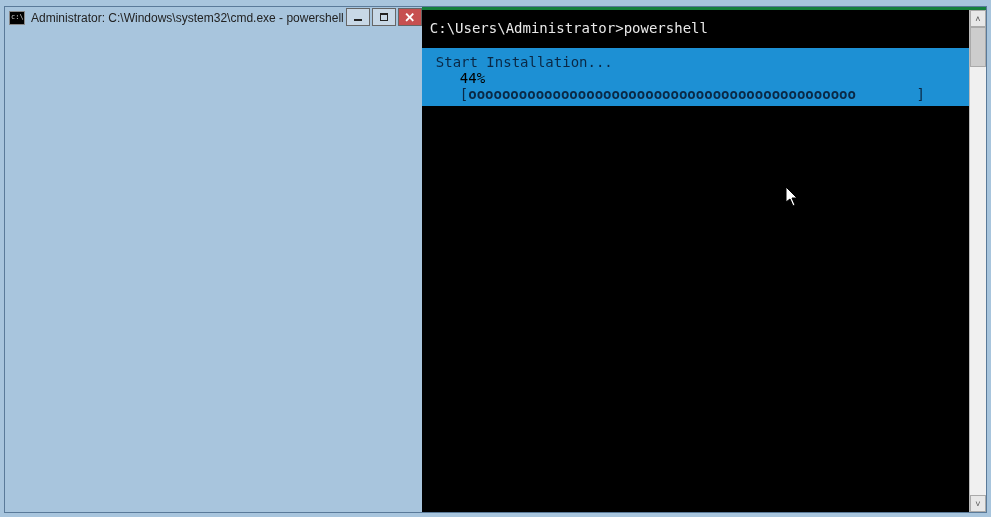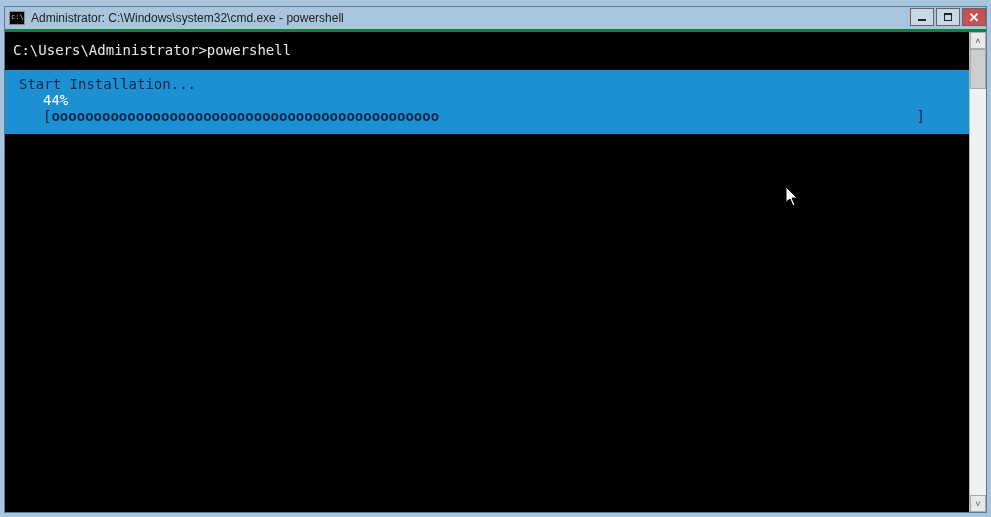--- a/index.html
+++ b/index.html
@@ -17,21 +17,21 @@
     }
     .window {
       position: absolute;
       top: 6px;
       left: 4px;
       right: 4px;
       bottom: 4px;
       border: 1px solid #5a7a99;
       background: #a8c5dd;
       display: flex;
-      flex-direction: column;
+      flex-direction: row;
     }
     .titlebar {
       height: 22px;
       background: #a8c5dd;
       display: flex;
       align-items: center;
       padding: 0 0 0 4px;
       font-size: 12px;
       color: #222;
     }
@@ -116,29 +116,29 @@
       padding: 4px 8px 0 8px;
       white-space: pre;
     }
     .prompt-line {
       color: #e8e8e8;
       padding: 10px 8px 4px 8px;
     }
     .progress-block {
       background: #1d90d4;
       color: #0a2040;
-      padding: 4px 8px 6px 8px;
+      padding: 4px 8px 0 8px;
       margin-top: 8px;
     }
     .progress-title {
       color: #0a2845;
       padding: 2px 6px 0 6px;
     }
     .progress-percent {
-      color: #ffffff;
+      color: #000000;
       padding: 0 6px 0 30px;
     }
     .progress-bar-line {
       color: #0a2845;
       padding: 0 6px 4px 30px;
       display: flex;
     }
     .progress-bar-line .lbrack {
       flex: 0;
     }

